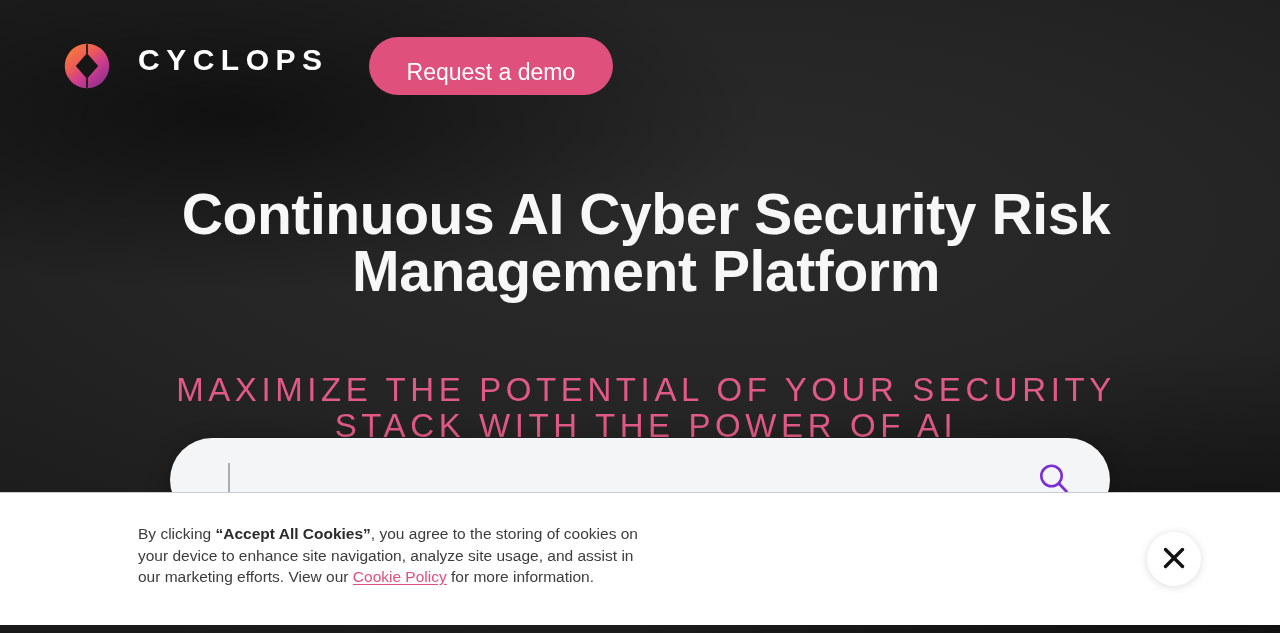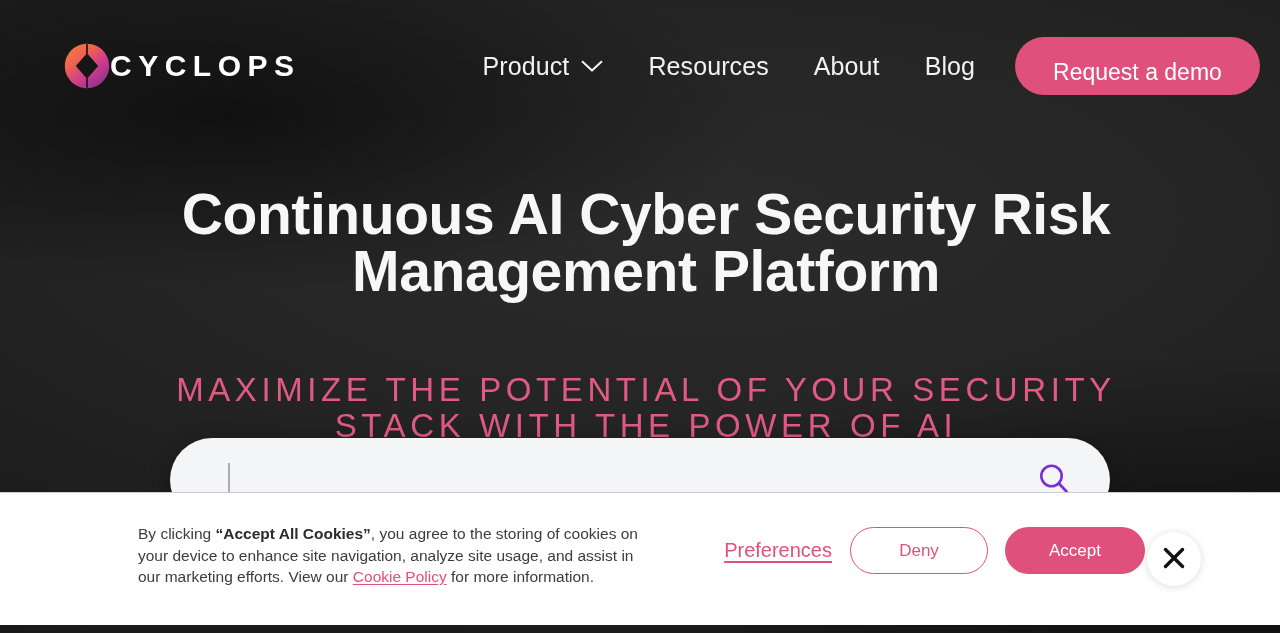--- a/index.html
+++ b/index.html
@@ -42,22 +42,22 @@
     top: 0; left: 0; right: 0;
     height: 132px;
     display: flex;
     align-items: center;
     padding: 0 64px;
     z-index: 6;
   }
 
   .brand {
     display: flex;
-    align-items: center;
-    gap: 0;
+    align-items: flex-start;
+    gap: 28px;
     cursor: pointer;
     flex: 0 0 auto;
   }
   .brand-mark {
     width: 46px; height: 46px;
     display: block;
   }
   .brand-name {
     color: #ffffff;
     font-size: 30px;
@@ -279,39 +279,20 @@
           </defs>
           <path d="M23 0.8 A22.2 22.2 0 1 1 22.99 0.8 Z
                    M23 10.2 L34.2 23 L23 35.8 L11.8 23 Z" fill="url(#lg)" fill-rule="evenodd"></path>
           <rect x="22.1" y="1.2" width="1.8" height="9.6" fill="#1b1b1b"></rect>
           <rect x="22.1" y="35.2" width="1.8" height="9.6" fill="#1b1b1b"></rect>
         </svg>
       </span>
       <span class="brand-name">CYCLOPS</span>
     </div>
 
-    <nav class="nav">
-      <div class="nav-item">
-        <span>Product</span>
-        <span>
-          <svg class="chevron" width="22" height="13" viewBox="0 0 22 13" xmlns="http://www.w3.org/2000/svg">
-            <path d="M1.6 1.8 L11 10.6 L20.4 1.8" fill="none" stroke="#f2f2f2" stroke-width="2.1" stroke-linecap="round" stroke-linejoin="round"></path>
-          </svg>
-        </span>
-      </div>
-      <div class="nav-item">
-        <span>Resources</span>
-      </div>
-      <div class="nav-item">
-        <span>About</span>
-      </div>
-      <div class="nav-item">
-        <span>Blog</span>
-      </div>
-    </nav>
 
     <button class="demo-btn">Request a demo</button>
   </div>
 
   <div class="hero">
     <h1 class="headline">Continuous AI Cyber Security Risk Management Platform</h1>
     <div class="subhead">MAXIMIZE THE POTENTIAL OF YOUR SECURITY STACK WITH THE POWER OF AI</div>
   </div>
 
   <div class="search-wrap">
@@ -328,25 +309,20 @@
       </button>
     </div>
   </div>
 
   <div class="cookie-banner">
 
     <div class="cookie-text">
       <span>By clicking </span><b>“Accept All Cookies”</b><span>, you agree to the storing of cookies on your device to enhance site navigation, analyze site usage, and assist in our marketing efforts. View our </span><a class="cookie-link">Cookie Policy</a><span> for more information.</span>
     </div>
 
-    <div class="cookie-actions">
-      <a class="prefs-link">Preferences</a>
-      <button class="deny-btn">Deny</button>
-      <button class="accept-btn">Accept</button>
-    </div>
 
     <button class="close-btn">
       <span>
         <svg width="26" height="26" viewBox="0 0 26 26" xmlns="http://www.w3.org/2000/svg">
           <line x1="4.5" y1="4.5" x2="21.5" y2="21.5" stroke="#111111" stroke-width="3.4" stroke-linecap="round"></line>
           <line x1="21.5" y1="4.5" x2="4.5" y2="21.5" stroke="#111111" stroke-width="3.4" stroke-linecap="round"></line>
         </svg>
       </span>
     </button>
   </div>

